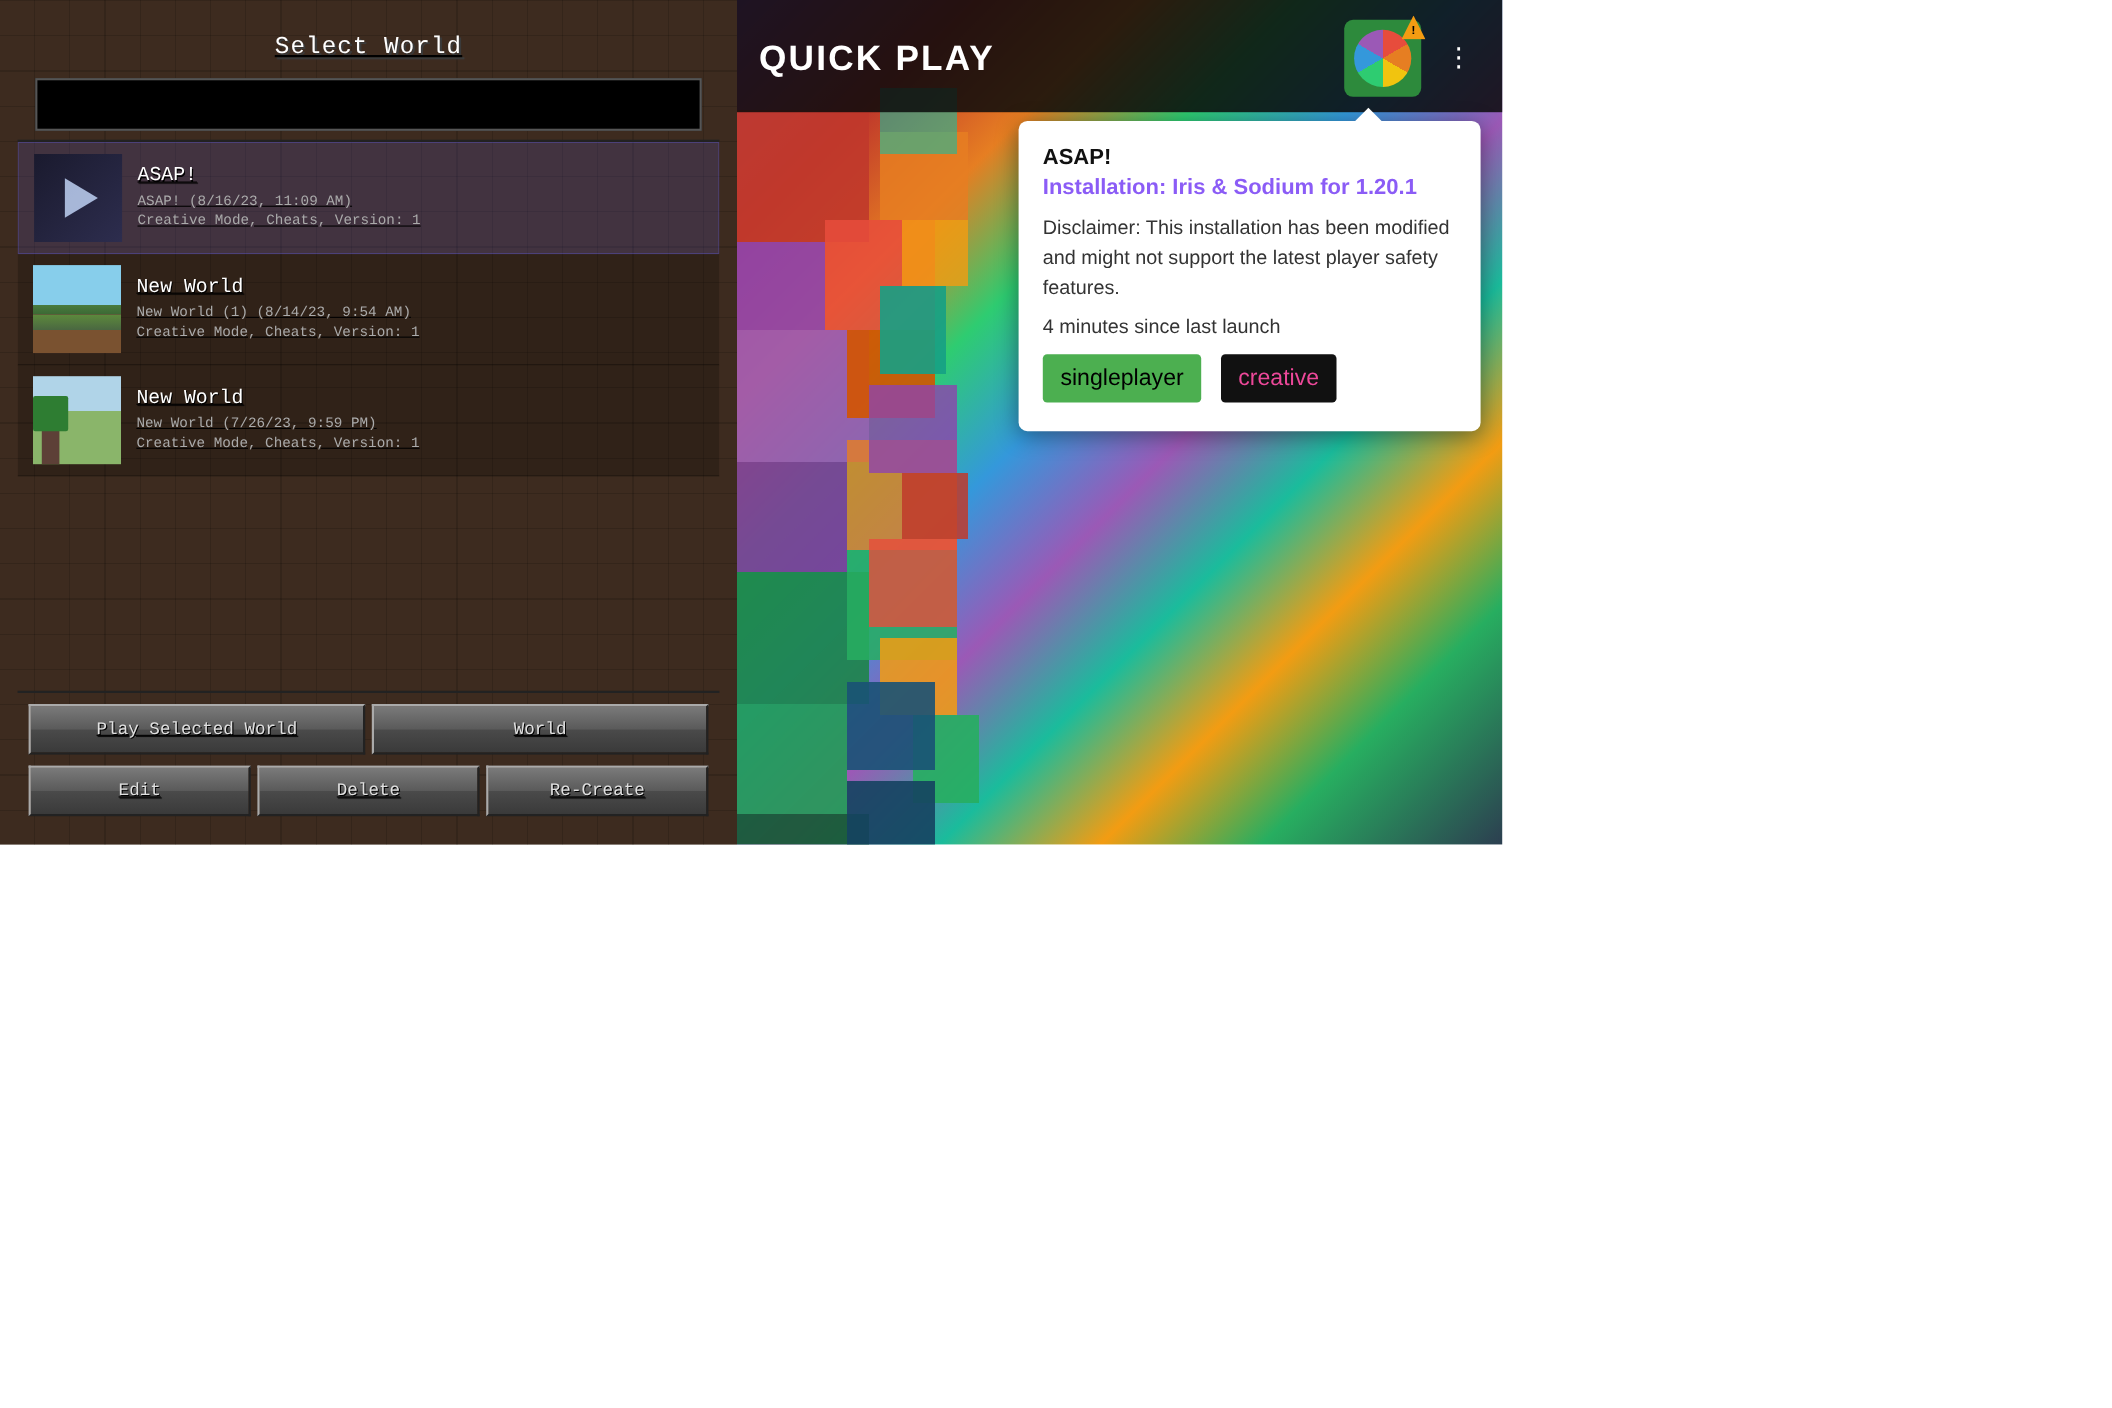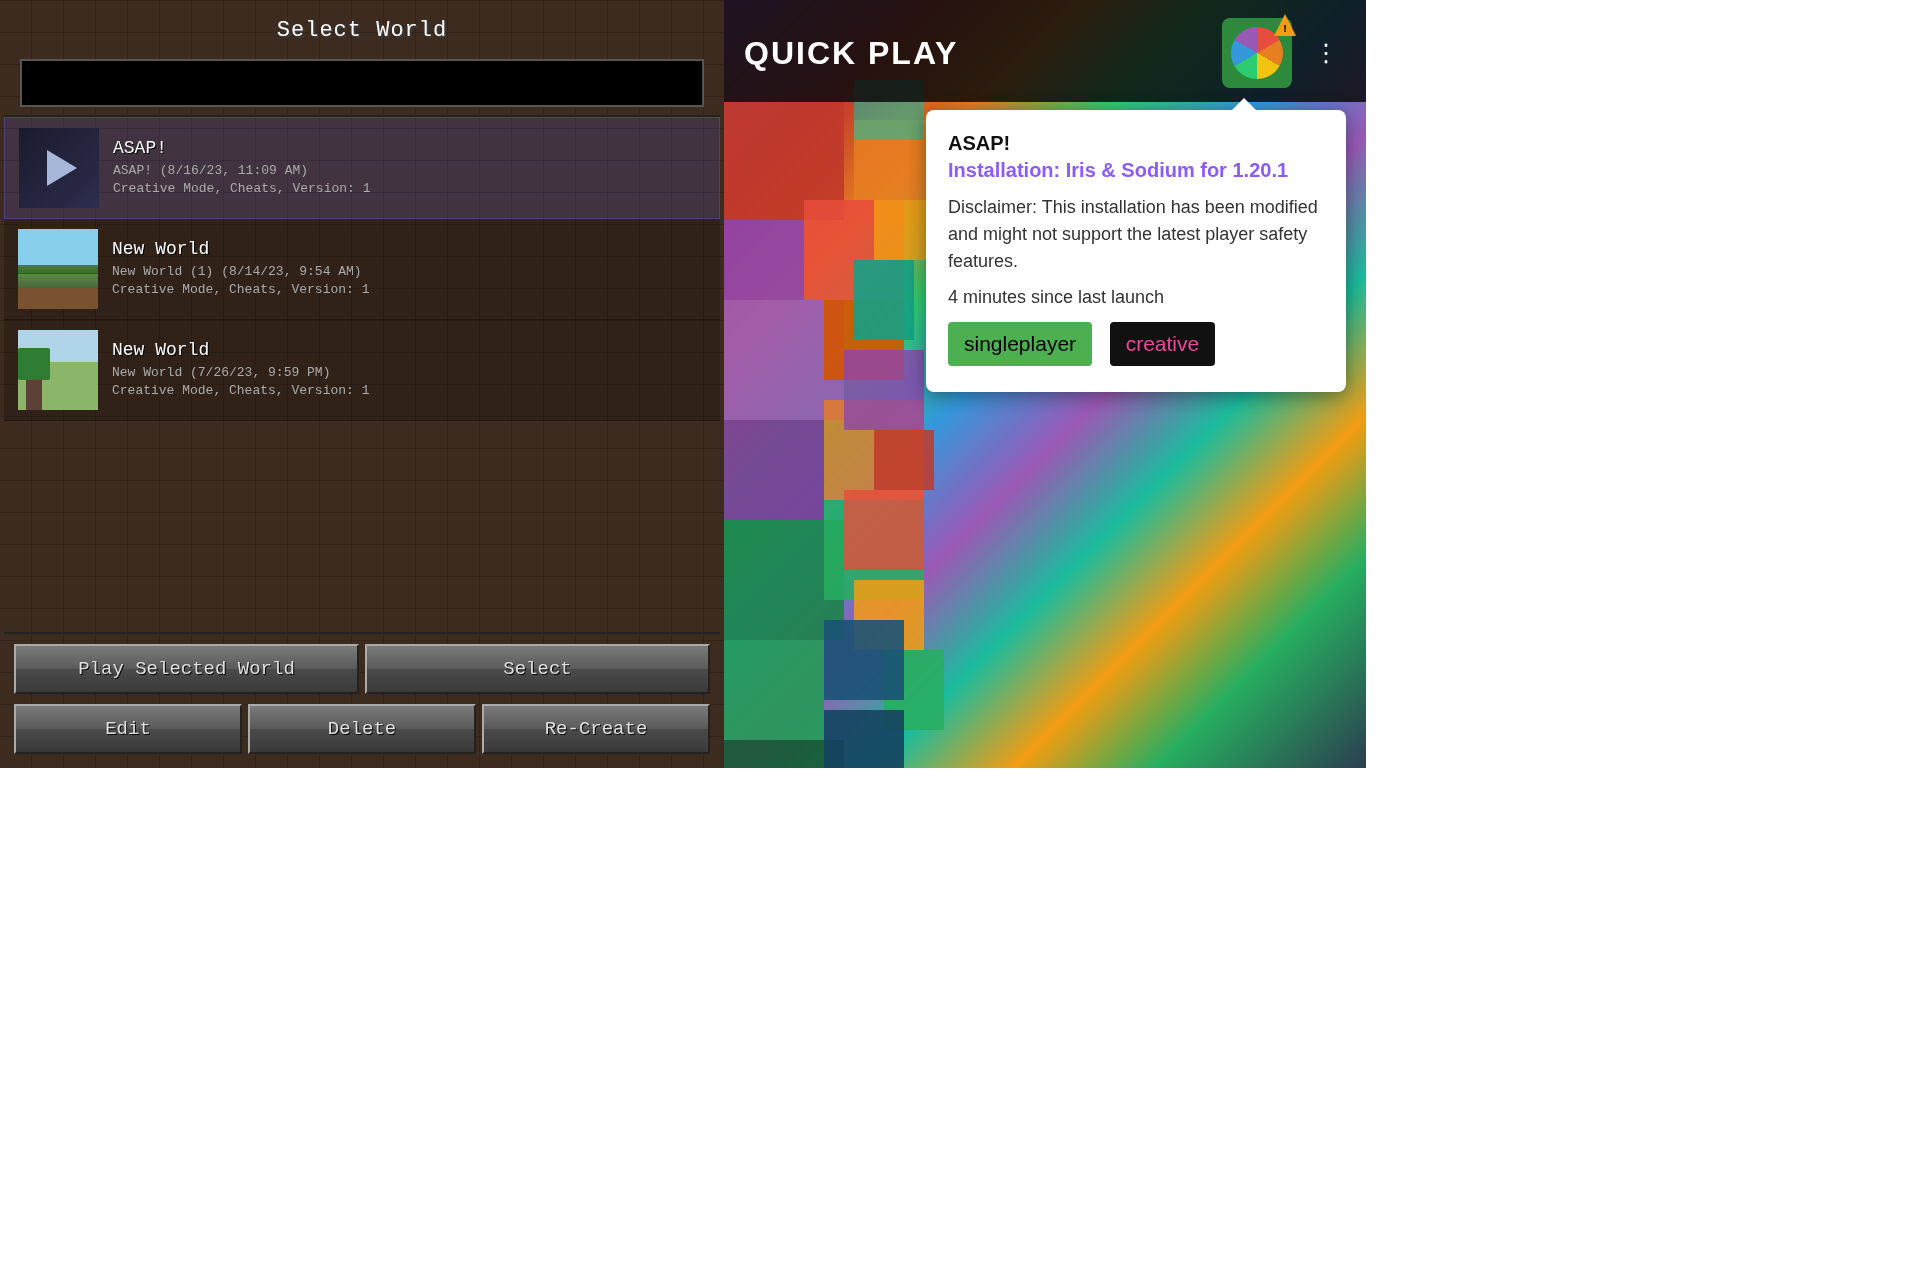--- a/index.html
+++ b/index.html
@@ -6,41 +6,42 @@
     body {
       width: 1366px;
       height: 768px;
       display: flex;
       font-family: 'Courier New', monospace;
       overflow: hidden;
     }
 
     
     .left-panel {
-      width: 724px;
+      width: 670px;
       height: 100%;
       background-color: #3d2b1f;
       background-image:
         repeating-linear-gradient(
           0deg,
           transparent,
           transparent 31px,
           rgba(0,0,0,0.15) 31px,
           rgba(0,0,0,0.15) 32px
         ),
         repeating-linear-gradient(
           90deg,
           transparent,
           transparent 31px,
           rgba(0,0,0,0.15) 31px,
           rgba(0,0,0,0.15) 32px
         );
       display: flex;
       flex-direction: column;
-      padding: 4px;
+      padding: 16px;
+      text-decoration: underline;
     }
 
     .title-bar {
       text-align: center;
       padding: 14px 0 10px;
       color: #ffffff;
       font-size: 22px;
       font-family: 'Courier New', monospace;
       letter-spacing: 1px;
       text-shadow: 2px 2px 0px #3a3a3a;
@@ -186,21 +187,21 @@
 
     .mc-button {
       background: linear-gradient(180deg, #7a7a7a 0%, #5a5a5a 50%, #4a4a4a 51%, #3a3a3a 100%);
       border: none;
       border-top: 2px solid #aaaaaa;
       border-left: 2px solid #aaaaaa;
       border-right: 2px solid #222222;
       border-bottom: 2px solid #222222;
       color: #e0e0e0;
       font-family: 'Courier New', monospace;
-      font-size: 19px;
+      font-size: 16px;
       padding: 12px 8px;
       cursor: pointer;
       text-align: center;
       text-shadow: 1px 1px 0 #000;
     }
 
     
     .right-panel {
       flex: 1;
       position: relative;
@@ -416,21 +417,21 @@
           <div>New World (7/26/23, 9:59 PM)</div>
           <div>Creative Mode, Cheats, Version: 1</div>
         </div>
       </div>
     </div>
 
   </div>
 
   <div class="bottom-buttons">
     <button class="mc-button">Play Selected World</button>
-    <button class="mc-button">Select</button>
+    <button class="mc-button">World</button>
   </div>
 
   <div class="bottom-row2">
     <button class="mc-button">Edit</button>
     <button class="mc-button">Delete</button>
     <button class="mc-button">Re-Create</button>
   </div>
 
 </div>
 

